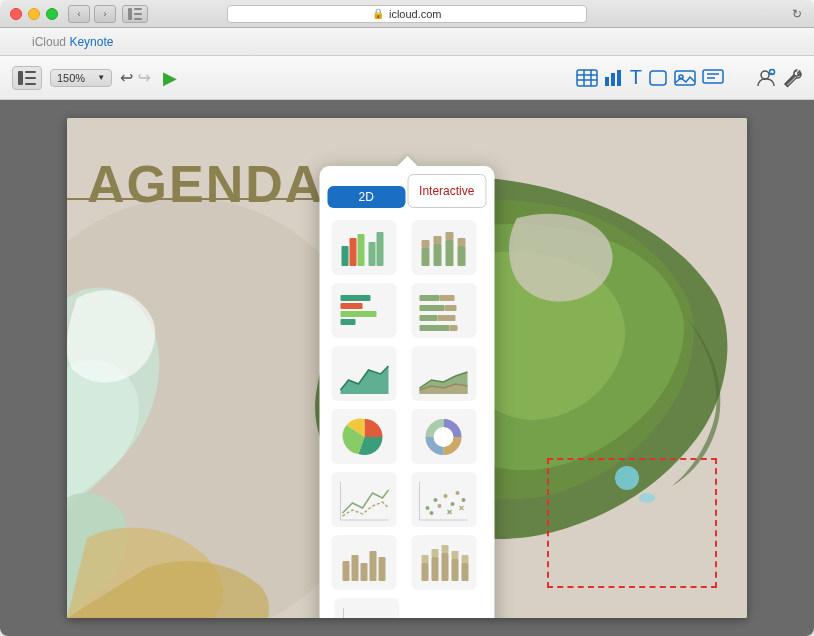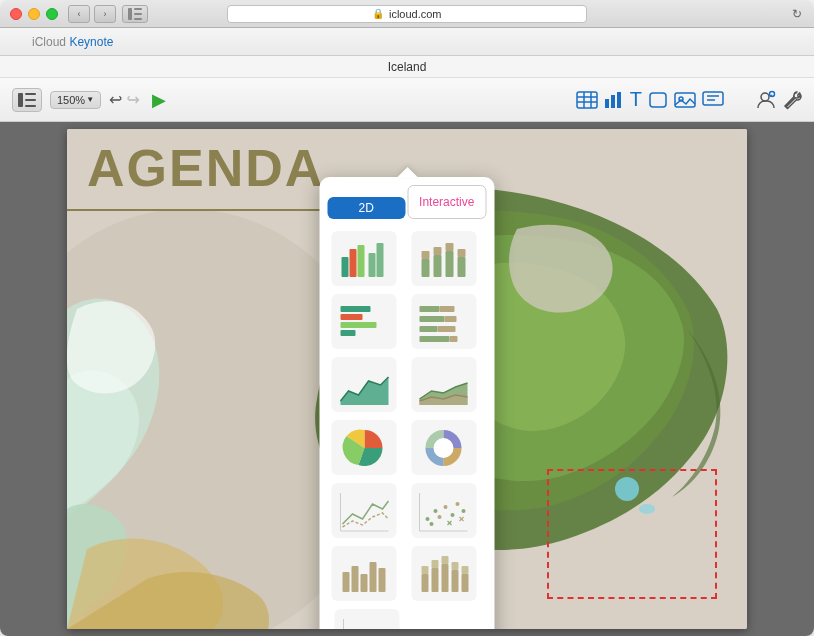--- a/index.html
+++ b/index.html
@@ -44,21 +44,21 @@
       border-bottom: 1px solid #ddd; flex-shrink: 0; font-size: 12px; color: #333;
     }
 
     .toolbar {
       height: 44px; background: linear-gradient(to bottom, #f9f9f9, #ececec);
       display: flex; align-items: center; padding: 0 12px; gap: 8px; border-bottom: 1px solid #ccc; flex-shrink: 0;
       position: relative;
     }
     .tb-btn { display: flex; align-items: center; justify-content: center; cursor: pointer; color: #555; }
     .sidebar-toggle { width: 30px; height: 24px; background: linear-gradient(to bottom, #e8e8e8, #d8d8d8); border: 1px solid #bbb; border-radius: 4px; display: flex; align-items: center; justify-content: center; }
-    .zoom-btn { display: flex; align-items: center; gap: 1px; background: linear-gradient(to bottom, #e8e8e8, #d8d8d8); border: 1px solid #bbb; border-radius: 4px; padding: 2px 6px; font-size: 11px; color: #333; cursor: pointer; justify-content: flex-end; }
+    .zoom-btn { display: flex; align-items: center; gap: 12px; background: linear-gradient(to bottom, #e8e8e8, #d8d8d8); border: 1px solid #bbb; border-radius: 4px; padding: 2px 6px; font-size: 11px; color: #333; cursor: pointer; justify-content: flex-end; }
     .undo-redo { display: flex; gap: 4px; }
     .play-btn { color: #3a3; font-size: 18px; margin-left: 4px; }
     .tb-spacer { flex: 1; }
     .tb-right { display: flex; gap: 10px; align-items: center; }
     .tb-group { display: flex; gap: 6px; align-items: center; }
 
     
     .main-area {
       flex: 1; background: #6a6a6a; display: flex; align-items: center; justify-content: center;
       position: relative; overflow: hidden;
@@ -70,21 +70,21 @@
       position: relative; overflow: hidden; border-radius: 2px;
       box-shadow: 0 2px 10px rgba(0,0,0,0.4);
     }
 
     
     .slide-bg {
       position: absolute; top: 0; left: 0; width: 100%; height: 100%;
     }
 
     .agenda-text {
-      position: absolute; top: 9px; left: 20px;
+      position: absolute; top: 36px; left: 20px;
       font-size: 52px; font-weight: 700; color: #8b8050; letter-spacing: 2px;
       font-family: 'Helvetica Neue', Helvetica, Arial, sans-serif;
     }
     .agenda-line {
       position: absolute; top: 80px; left: 0; width: 55%; height: 2px; background: #8b8050;
     }
 
     
     .dashed-selection {
       position: absolute; bottom: 30px; right: 30px;
@@ -112,21 +112,21 @@
     }
 
     .tab-row {
       display: flex; padding: 8px 8px 8px 8px; gap: 2px;
     }
     .tab-btn {
       flex: 1; padding: 4px 8px; border-radius: 6px; font-size: 12px; text-align: center;
       cursor: pointer; border: none; font-weight: 500;
     }
     .tab-2d { background: #1a6fc4; color: white; margin-top: 12px; }
-    .tab-interactive { background: transparent; color: #ec4899; border: 1px solid #ccc; }
+    .tab-interactive { background: transparent; color: #b91c1c; border: 1px solid #ccc; }
 
     .chart-grid {
       display: grid; grid-template-columns: 1fr 1fr; gap: 8px; padding: 4px 12px 4px 12px;
     }
     .chart-item {
       width: 65px; height: 55px; background: #f5f5f5; border-radius: 6px;
       display: flex; align-items: center; justify-content: center; cursor: pointer;
       overflow: hidden;
     }
     .chart-item svg { width: 52px; height: 44px; }
@@ -167,23 +167,20 @@
   </div>
 
   <div class="app-bar">
     <span class="app-title">
       <span class="icloud">iCloud</span>
       <span style="color:#aaa"> </span>
       <span class="keynote">Keynote</span>
     </span>
   </div>
 
-  <div class="doc-title-bar">
-    <span>Iceland</span>
-  </div>
 
   <div class="toolbar">
     <div class="sidebar-toggle tb-btn">
       <svg width="18" height="14" viewBox="0 0 18 14">
           <rect x="0" y="0" width="5" height="14" rx="1" fill="#555"></rect>
           <rect x="7" y="0" width="11" height="2" rx="1" fill="#555"></rect>
           <rect x="7" y="6" width="11" height="2" rx="1" fill="#555"></rect>
           <rect x="7" y="12" width="11" height="2" rx="1" fill="#555"></rect>
         </svg>
     </div>

